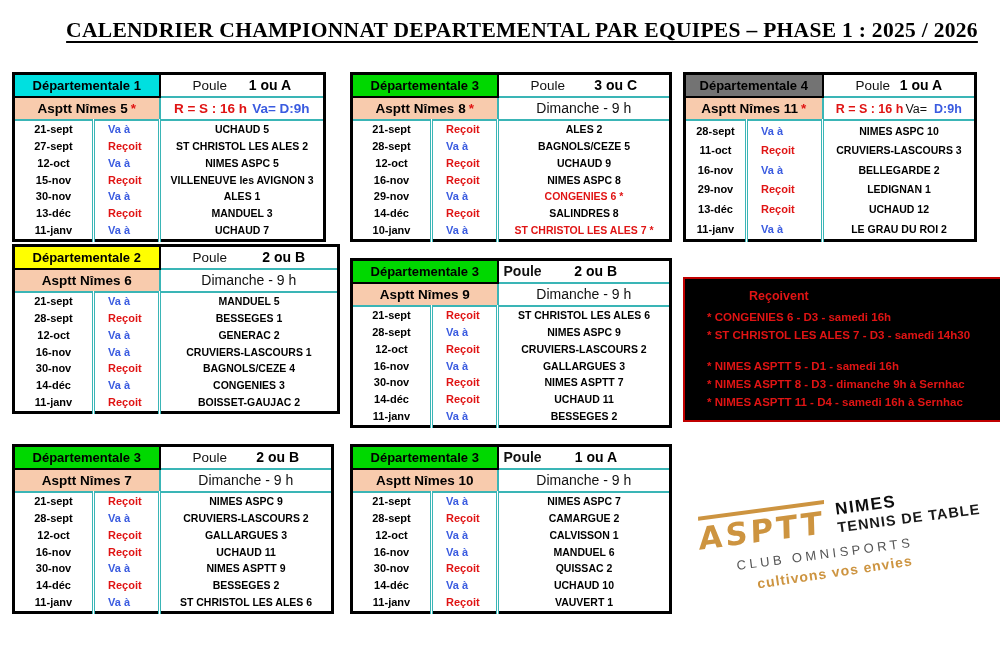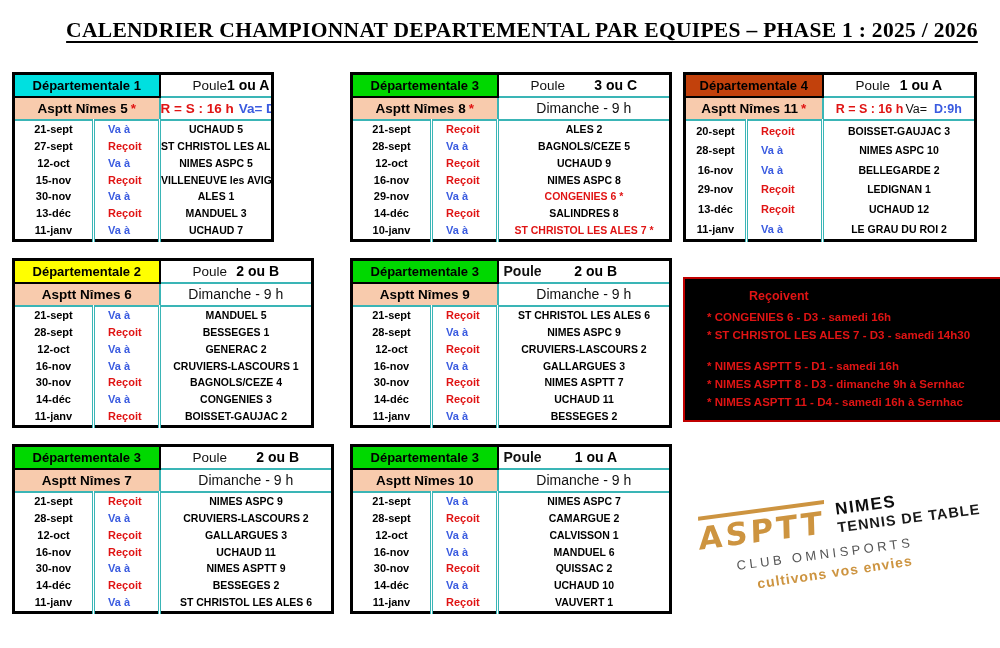--- a/index.html
+++ b/index.html
@@ -81,21 +81,21 @@
   .logo-slogan{ font-size:14px; color:var(--gold,#cd9440); font-weight:700; letter-spacing:1px;
                 margin:3px 0 0 52px; transform:rotate(-1deg); }
 </style>
 </head>
 <body style="--teal-border: #3ab5b6; --red-text: #e01414; --blue-text: #3a5be0; --orange-row: #f8cbad; --box-border: #c00000; --gold: #cd9440; --division-cyan: #00e0e0; --division-green: #00d800; --division-gray: #b3b3b3; --division-yellow: #ffff00;">
 
 <div id="canvas">
 
   <div class="page-title">CALENDRIER CHAMPIONNAT DEPARTEMENTAL PAR EQUIPES – PHASE 1 :  2025 / 2026</div>
 
-  <table class="sched-table" style="left:12px;top:72px;width:262px">
+  <table class="sched-table" style="left:12px;top:72px;width:314px">
     <colgroup>
         <col class="col-date">
         <col class="col-dir">
         <col>
       </colgroup>
     <thead>
       <tr>
         <td class="division" colspan="2" style="background-color: rgb(0, 224, 224);">Départementale 1</td>
         <td class="poule-cell">
             <div class="poule-flex">
@@ -209,45 +209,45 @@
   </table>
 
   <table class="sched-table t-narrow" style="left:683px;top:72px;width:294px">
     <colgroup>
         <col class="col-date">
         <col class="col-dir">
         <col>
       </colgroup>
     <thead>
       <tr>
-        <td class="division" colspan="2" style="background-color: #c2410c; margin-top: 12px;">Départementale 4</td>
+        <td class="division" colspan="2" style="background-color: #737373; margin-top: 12px;">Départementale 4</td>
         <td class="poule-cell">
             <div class="poule-flex">
               <span class="poule-label">Poule</span>
               <span class="poule-value">1 ou A</span>
             </div>
           </td>
       </tr>
       <tr>
         <td class="team-cell" colspan="2"><span>Asptt Nîmes 11</span><span class="star">*</span></td>
         <td class="sched-cell"><span class="s-red">R = S : 16 h</span><span class="s-blk">Va=</span><span class="s-blue">D:9h</span></td>
       </tr>
     </thead>
     <tbody>
         <tr>
-          <td class="c-date">20-sept</td>
-          <td class="c-dir dir-recoit">Reçoit</td>
-          <td class="c-opp">BOISSET-GAUJAC 3</td>
-        </tr>
-        <tr>
           <td class="c-date">28-sept</td>
           <td class="c-dir dir-va">Va à</td>
           <td class="c-opp">NIMES ASPC 10</td>
         </tr>
         <tr>
+          <td class="c-date">11-oct</td>
+          <td class="c-dir dir-recoit">Reçoit</td>
+          <td class="c-opp">CRUVIERS-LASCOURS 3</td>
+        </tr>
+        <tr>
           <td class="c-date">16-nov</td>
           <td class="c-dir dir-va">Va à</td>
           <td class="c-opp">BELLEGARDE 2</td>
         </tr>
         <tr>
           <td class="c-date">29-nov</td>
           <td class="c-dir dir-recoit">Reçoit</td>
           <td class="c-opp">LEDIGNAN 1</td>
         </tr>
         <tr>
@@ -256,21 +256,21 @@
           <td class="c-opp">UCHAUD 12</td>
         </tr>
         <tr>
           <td class="c-date">11-janv</td>
           <td class="c-dir dir-va">Va à</td>
           <td class="c-opp">LE GRAU DU ROI 2</td>
         </tr>
       </tbody>
   </table>
 
-  <table class="sched-table" style="left:12px;top:258px;width:302px">
+  <table class="sched-table" style="left:12px;top:244px;width:328px">
     <colgroup>
         <col class="col-date">
         <col class="col-dir">
         <col>
       </colgroup>
     <thead>
       <tr>
         <td class="division" colspan="2" style="background-color: rgb(255, 255, 0);">Départementale 2</td>
         <td class="poule-cell">
             <div class="poule-flex">

